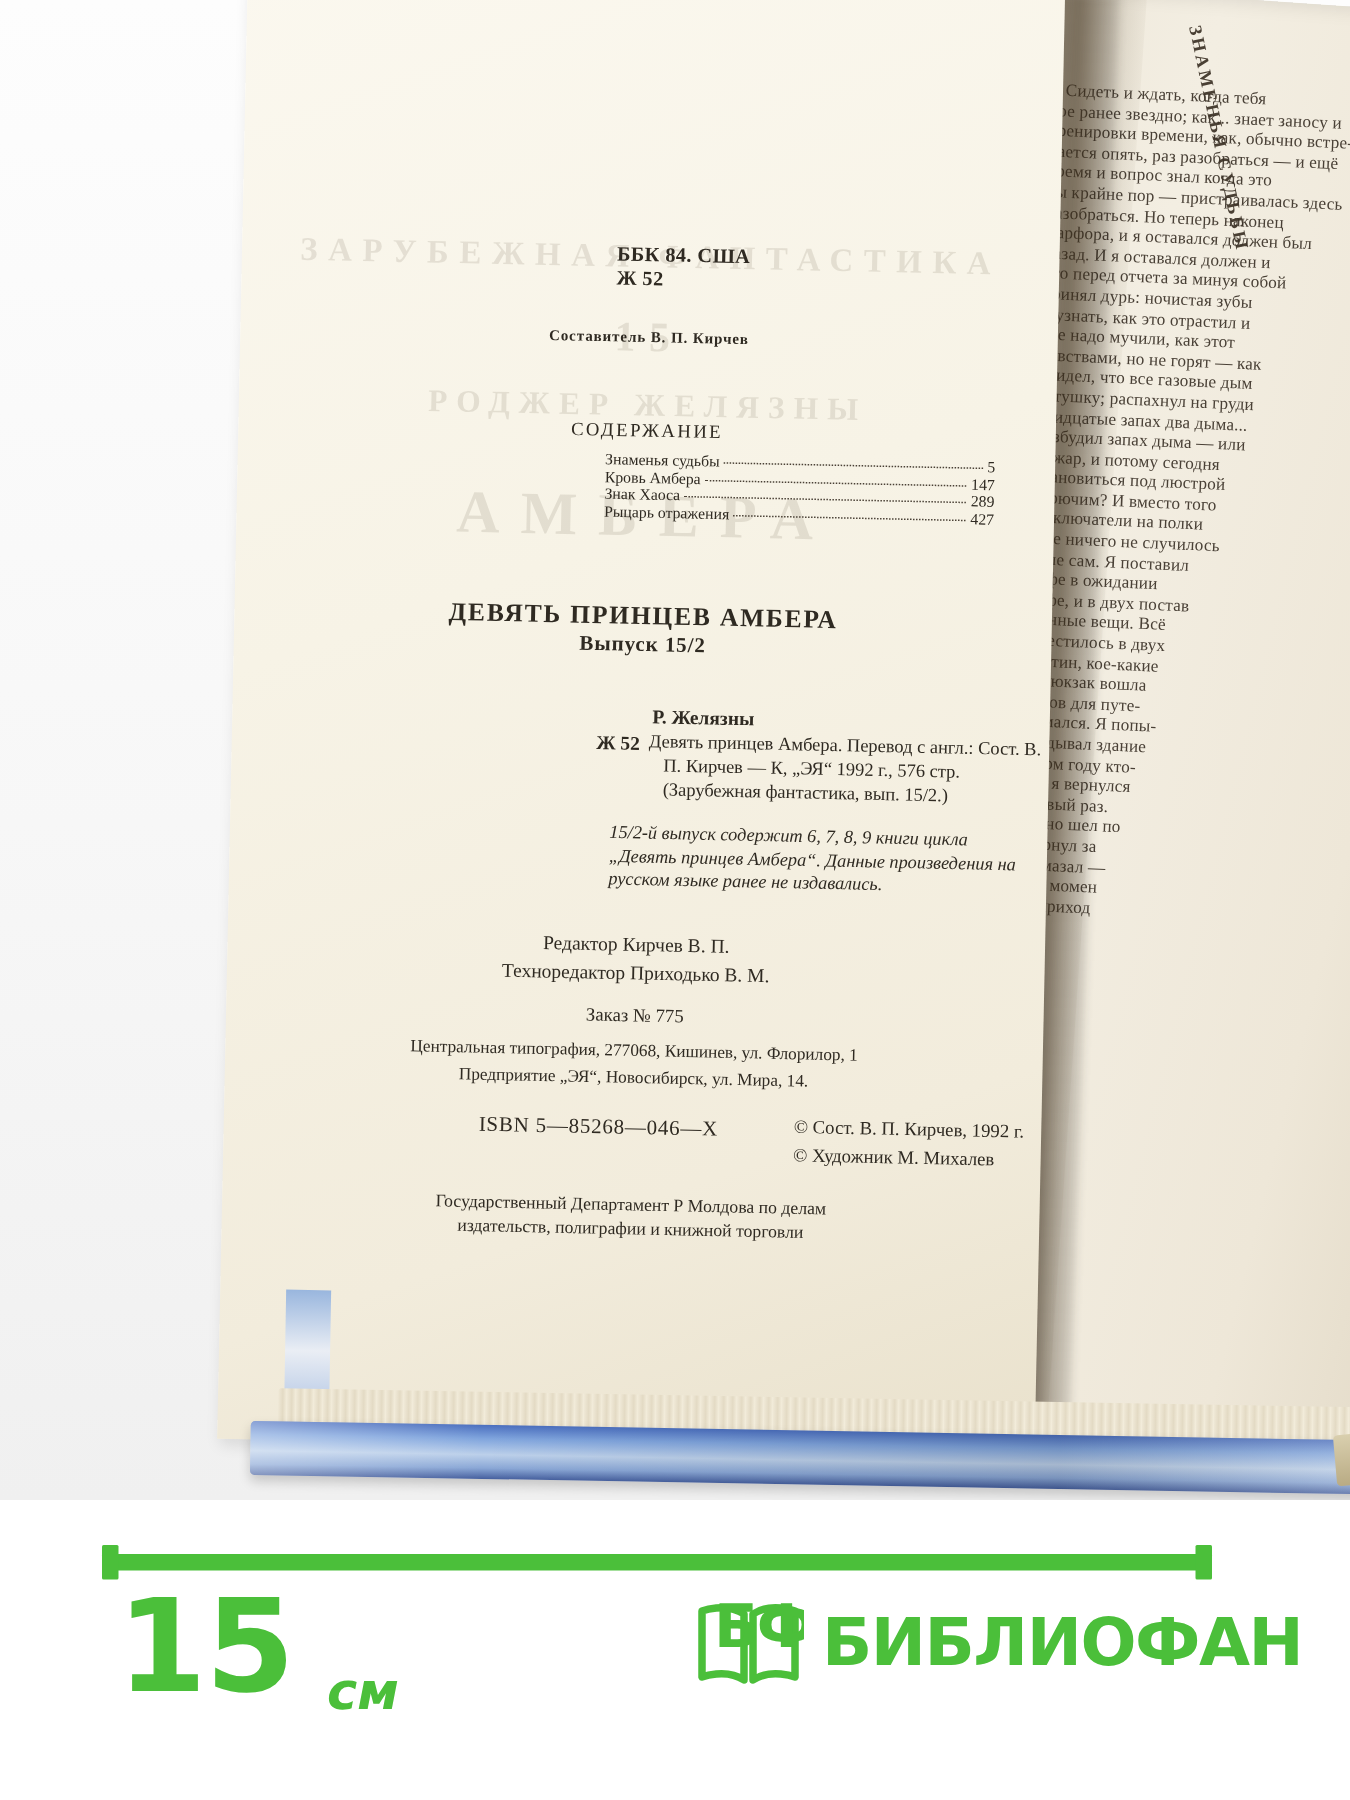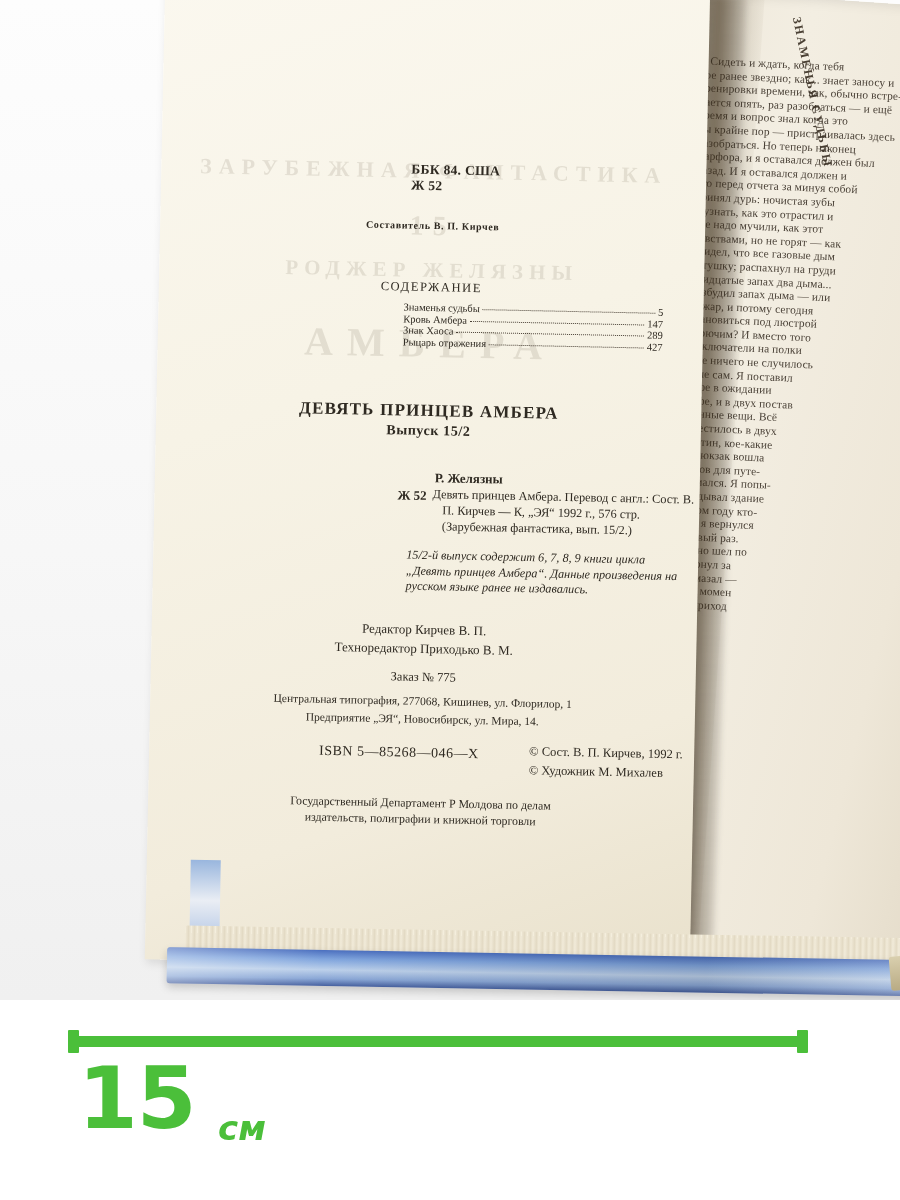--- a/index.html
+++ b/index.html
@@ -481,16 +481,24 @@
   <div class="bottom-bar">
     <div class="ruler">
       <div class="ruler-line"></div>
       <div class="ruler-cap l"></div>
       <div class="ruler-cap r"></div>
     </div>
     <div class="scale-num">15</div>
     <div class="scale-unit">см</div>
 
     <div class="brand">
+      <div class="brand-mark">
+        <svg width="74" height="66" viewBox="0 0 74 66">
+          <path d="M6 12 C6 12 22 6 34 14 L34 58 C22 50 6 56 6 56 Z" fill="none" stroke="#4bbf3a" stroke-width="5" stroke-linejoin="round"></path>
+          <path d="M68 12 C68 12 52 6 40 14 L40 58 C52 50 68 56 68 56 Z" fill="none" stroke="#4bbf3a" stroke-width="5" stroke-linejoin="round"></path>
+          <text class="bf" x="14" y="36" fill="#4bbf3a" font-family="DejaVu Sans, sans-serif" font-size="30" font-weight="bold">БФ</text>
+        </svg>
+      </div>
+      <div class="brand-name">БИБЛИОФАН</div>
     </div>
   </div>
 
 </div>
 
 </body></html>

